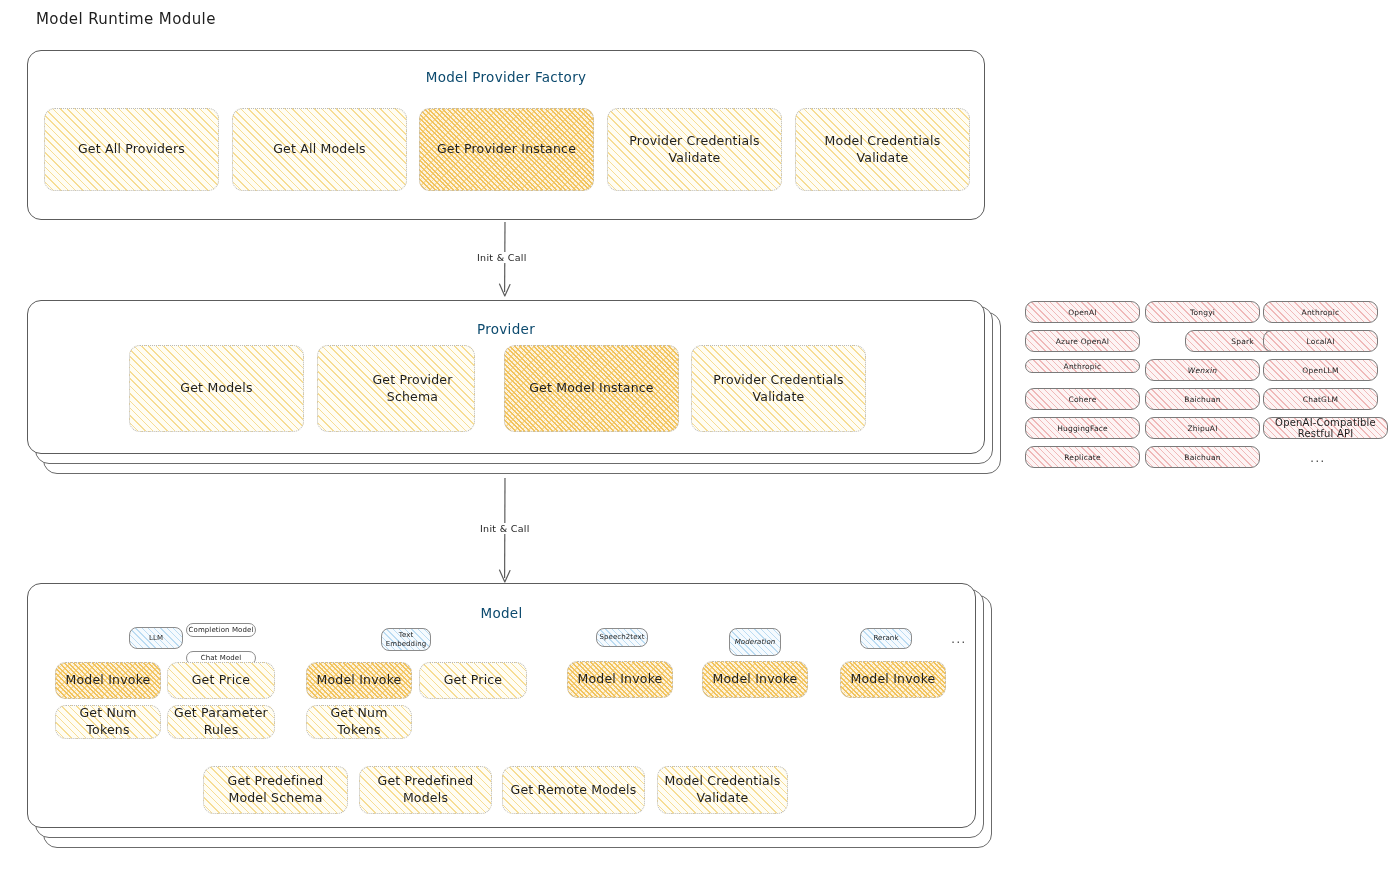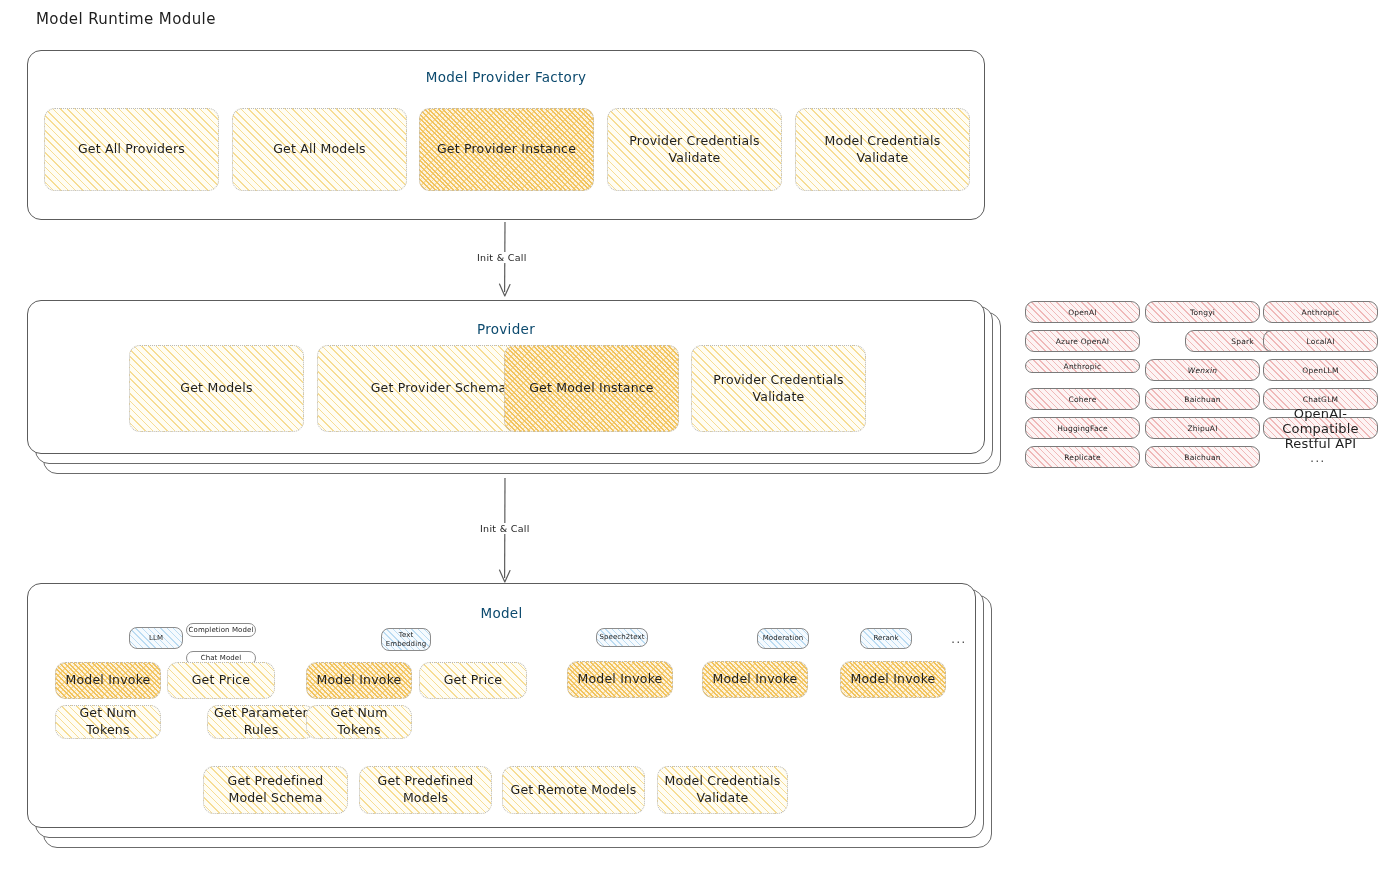--- a/index.html
+++ b/index.html
@@ -157,21 +157,21 @@
     </svg>
   </div>
   <div class="arrow-label" style="left:474px;top:252px;z-index:4;background:#fff;padding:0 3px;">Init &amp; Call</div>
 
   <div class="stack-layer" style="left:43px;top:312px;width:958px;height:162px;"></div>
   <div class="stack-layer" style="left:35px;top:306px;width:958px;height:158px;"></div>
   <div class="sketch-box" style="left:27px;top:300px;width:958px;height:154px;z-index:2;">
     <div class="box-title" style="top:20px;">Provider</div>
   </div>
   <div class="card hatch-yellow" style="left:129px;top:345px;width:175px;height:87px;z-index:3;">Get Models</div>
-  <div class="card hatch-yellow" style="left:317px;top:345px;width:210px;height:87px;z-index:3;padding-left:39px;">Get Provider Schema</div>
+  <div class="card hatch-yellow" style="left:317px;top:345px;width:158px;height:87px;z-index:3;padding-left:39px;">Get Provider Schema</div>
   <div class="card hatch-amber" style="left:504px;top:345px;width:175px;height:87px;z-index:3;">Get Model Instance</div>
   <div class="card hatch-yellow" style="left:691px;top:345px;width:175px;height:87px;z-index:3;">Provider Credentials Validate</div>
 
   <div class="chip hatch-pink" style="left:1025px;top:301px;width:115px;height:22px;">OpenAI</div>
   <div class="chip hatch-pink" style="left:1025px;top:330px;width:115px;height:22px;">Azure OpenAI</div>
   <div class="chip hatch-pink" style="left:1025px;top:359px;width:115px;height:14px;">Anthropic</div>
   <div class="chip hatch-pink" style="left:1025px;top:388px;width:115px;height:22px;">Cohere</div>
   <div class="chip hatch-pink" style="left:1025px;top:417px;width:115px;height:22px;">HuggingFace</div>
   <div class="chip hatch-pink" style="left:1025px;top:446px;width:115px;height:22px;">Replicate</div>
 
@@ -179,21 +179,21 @@
   <div class="chip hatch-pink" style="left:1145px;top:330px;width:115px;height:22px;margin-left:40px;">Spark</div>
   <div class="chip hatch-pink" style="left:1145px;top:359px;width:115px;height:22px;font-style:italic;">Wenxin</div>
   <div class="chip hatch-pink" style="left:1145px;top:388px;width:115px;height:22px;">Baichuan</div>
   <div class="chip hatch-pink" style="left:1145px;top:417px;width:115px;height:22px;">ZhipuAI</div>
   <div class="chip hatch-pink" style="left:1145px;top:446px;width:115px;height:22px;">Baichuan</div>
 
   <div class="chip hatch-pink" style="left:1263px;top:301px;width:115px;height:22px;">Anthropic</div>
   <div class="chip hatch-pink" style="left:1263px;top:330px;width:115px;height:22px;">LocalAI</div>
   <div class="chip hatch-pink" style="left:1263px;top:359px;width:115px;height:22px;">OpenLLM</div>
   <div class="chip hatch-pink" style="left:1263px;top:388px;width:115px;height:22px;">ChatGLM</div>
-  <div class="chip hatch-pink" style="left:1263px;top:417px;width:115px;height:22px;font-size:13px;">OpenAI-Compatible Restful API</div>
+  <div class="chip hatch-pink" style="left:1263px;top:417px;width:125px;height:22px;font-size:10px;">OpenAI-Compatible Restful API</div>
   <div class="ellipsis" style="left:1310px;top:450px;">...</div>
 
   <div class="arrow-wrap" style="left:460px;top:478px;width:90px;height:108px;z-index:1;">
     <svg width="90" height="108" viewBox="0 0 90 108">
       <path d="M45 0 L44.6 100" stroke="#5c5c5c" stroke-width="1.2" fill="none"></path>
       <path d="M39.5 92 L44.8 104 L50 92.5" stroke="#5c5c5c" stroke-width="1.2" fill="none" stroke-linecap="round" stroke-linejoin="round"></path>
     </svg>
   </div>
   <div class="arrow-label" style="left:477px;top:523px;z-index:4;background:#fff;padding:0 3px;">Init &amp; Call</div>
 
@@ -203,31 +203,31 @@
     <div class="box-title" style="top:21px;">Model</div>
   </div>
 
   <div class="badge hatch-blue" style="left:129px;top:627px;width:54px;height:22px;z-index:3;">LLM</div>
   <div class="badge white" style="left:186px;top:623px;width:70px;height:14px;z-index:3;">Completion Model</div>
   <div class="badge white" style="left:186px;top:639px;width:70px;height:14px;z-index:3;margin-top:12px;">Chat Model</div>
 
   <div class="card hatch-amber" style="left:55px;top:662px;width:106px;height:37px;z-index:3;">Model Invoke</div>
   <div class="card hatch-yellow" style="left:167px;top:662px;width:108px;height:37px;z-index:3;">Get Price</div>
   <div class="card hatch-yellow" style="left:55px;top:705px;width:106px;height:34px;z-index:3;">Get Num Tokens</div>
-  <div class="card hatch-yellow" style="left:167px;top:705px;width:108px;height:34px;z-index:3;margin-left:40px;">Get Parameter Rules</div>
+  <div class="card hatch-yellow" style="left:167px;top:705px;width:108px;height:34px;z-index:3;">Get Parameter Rules</div>
 
   <div class="badge hatch-blue" style="left:381px;top:628px;width:50px;height:23px;z-index:3;">Text Embedding</div>
   <div class="card hatch-amber" style="left:306px;top:662px;width:106px;height:37px;z-index:3;">Model Invoke</div>
   <div class="card hatch-yellow" style="left:419px;top:662px;width:108px;height:37px;z-index:3;">Get Price</div>
   <div class="card hatch-yellow" style="left:306px;top:705px;width:106px;height:34px;z-index:3;">Get Num Tokens</div>
 
   <div class="badge hatch-blue" style="left:596px;top:628px;width:52px;height:19px;z-index:3;text-align:right;">Speech2text</div>
   <div class="card hatch-amber" style="left:567px;top:661px;width:106px;height:37px;z-index:3;">Model Invoke</div>
 
-  <div class="badge hatch-blue" style="left:757px;top:628px;width:52px;height:21px;z-index:3;">Moderation</div>
+  <div class="badge hatch-blue" style="left:729px;top:628px;width:52px;height:28px;z-index:3;font-style:italic;">Moderation</div>
   <div class="card hatch-amber" style="left:702px;top:661px;width:106px;height:37px;z-index:3;">Model Invoke</div>
 
   <div class="badge hatch-blue" style="left:860px;top:628px;width:52px;height:21px;z-index:3;">Rerank</div>
   <div class="card hatch-amber" style="left:840px;top:661px;width:106px;height:37px;z-index:3;">Model Invoke</div>
 
   <div class="ellipsis" style="left:951px;top:631px;z-index:3;">...</div>
 
   <div class="card hatch-yellow" style="left:203px;top:766px;width:145px;height:48px;z-index:3;">Get Predefined Model Schema</div>
   <div class="card hatch-yellow" style="left:359px;top:766px;width:133px;height:48px;z-index:3;">Get Predefined Models</div>
   <div class="card hatch-yellow" style="left:502px;top:766px;width:143px;height:48px;z-index:3;">Get Remote Models</div>

